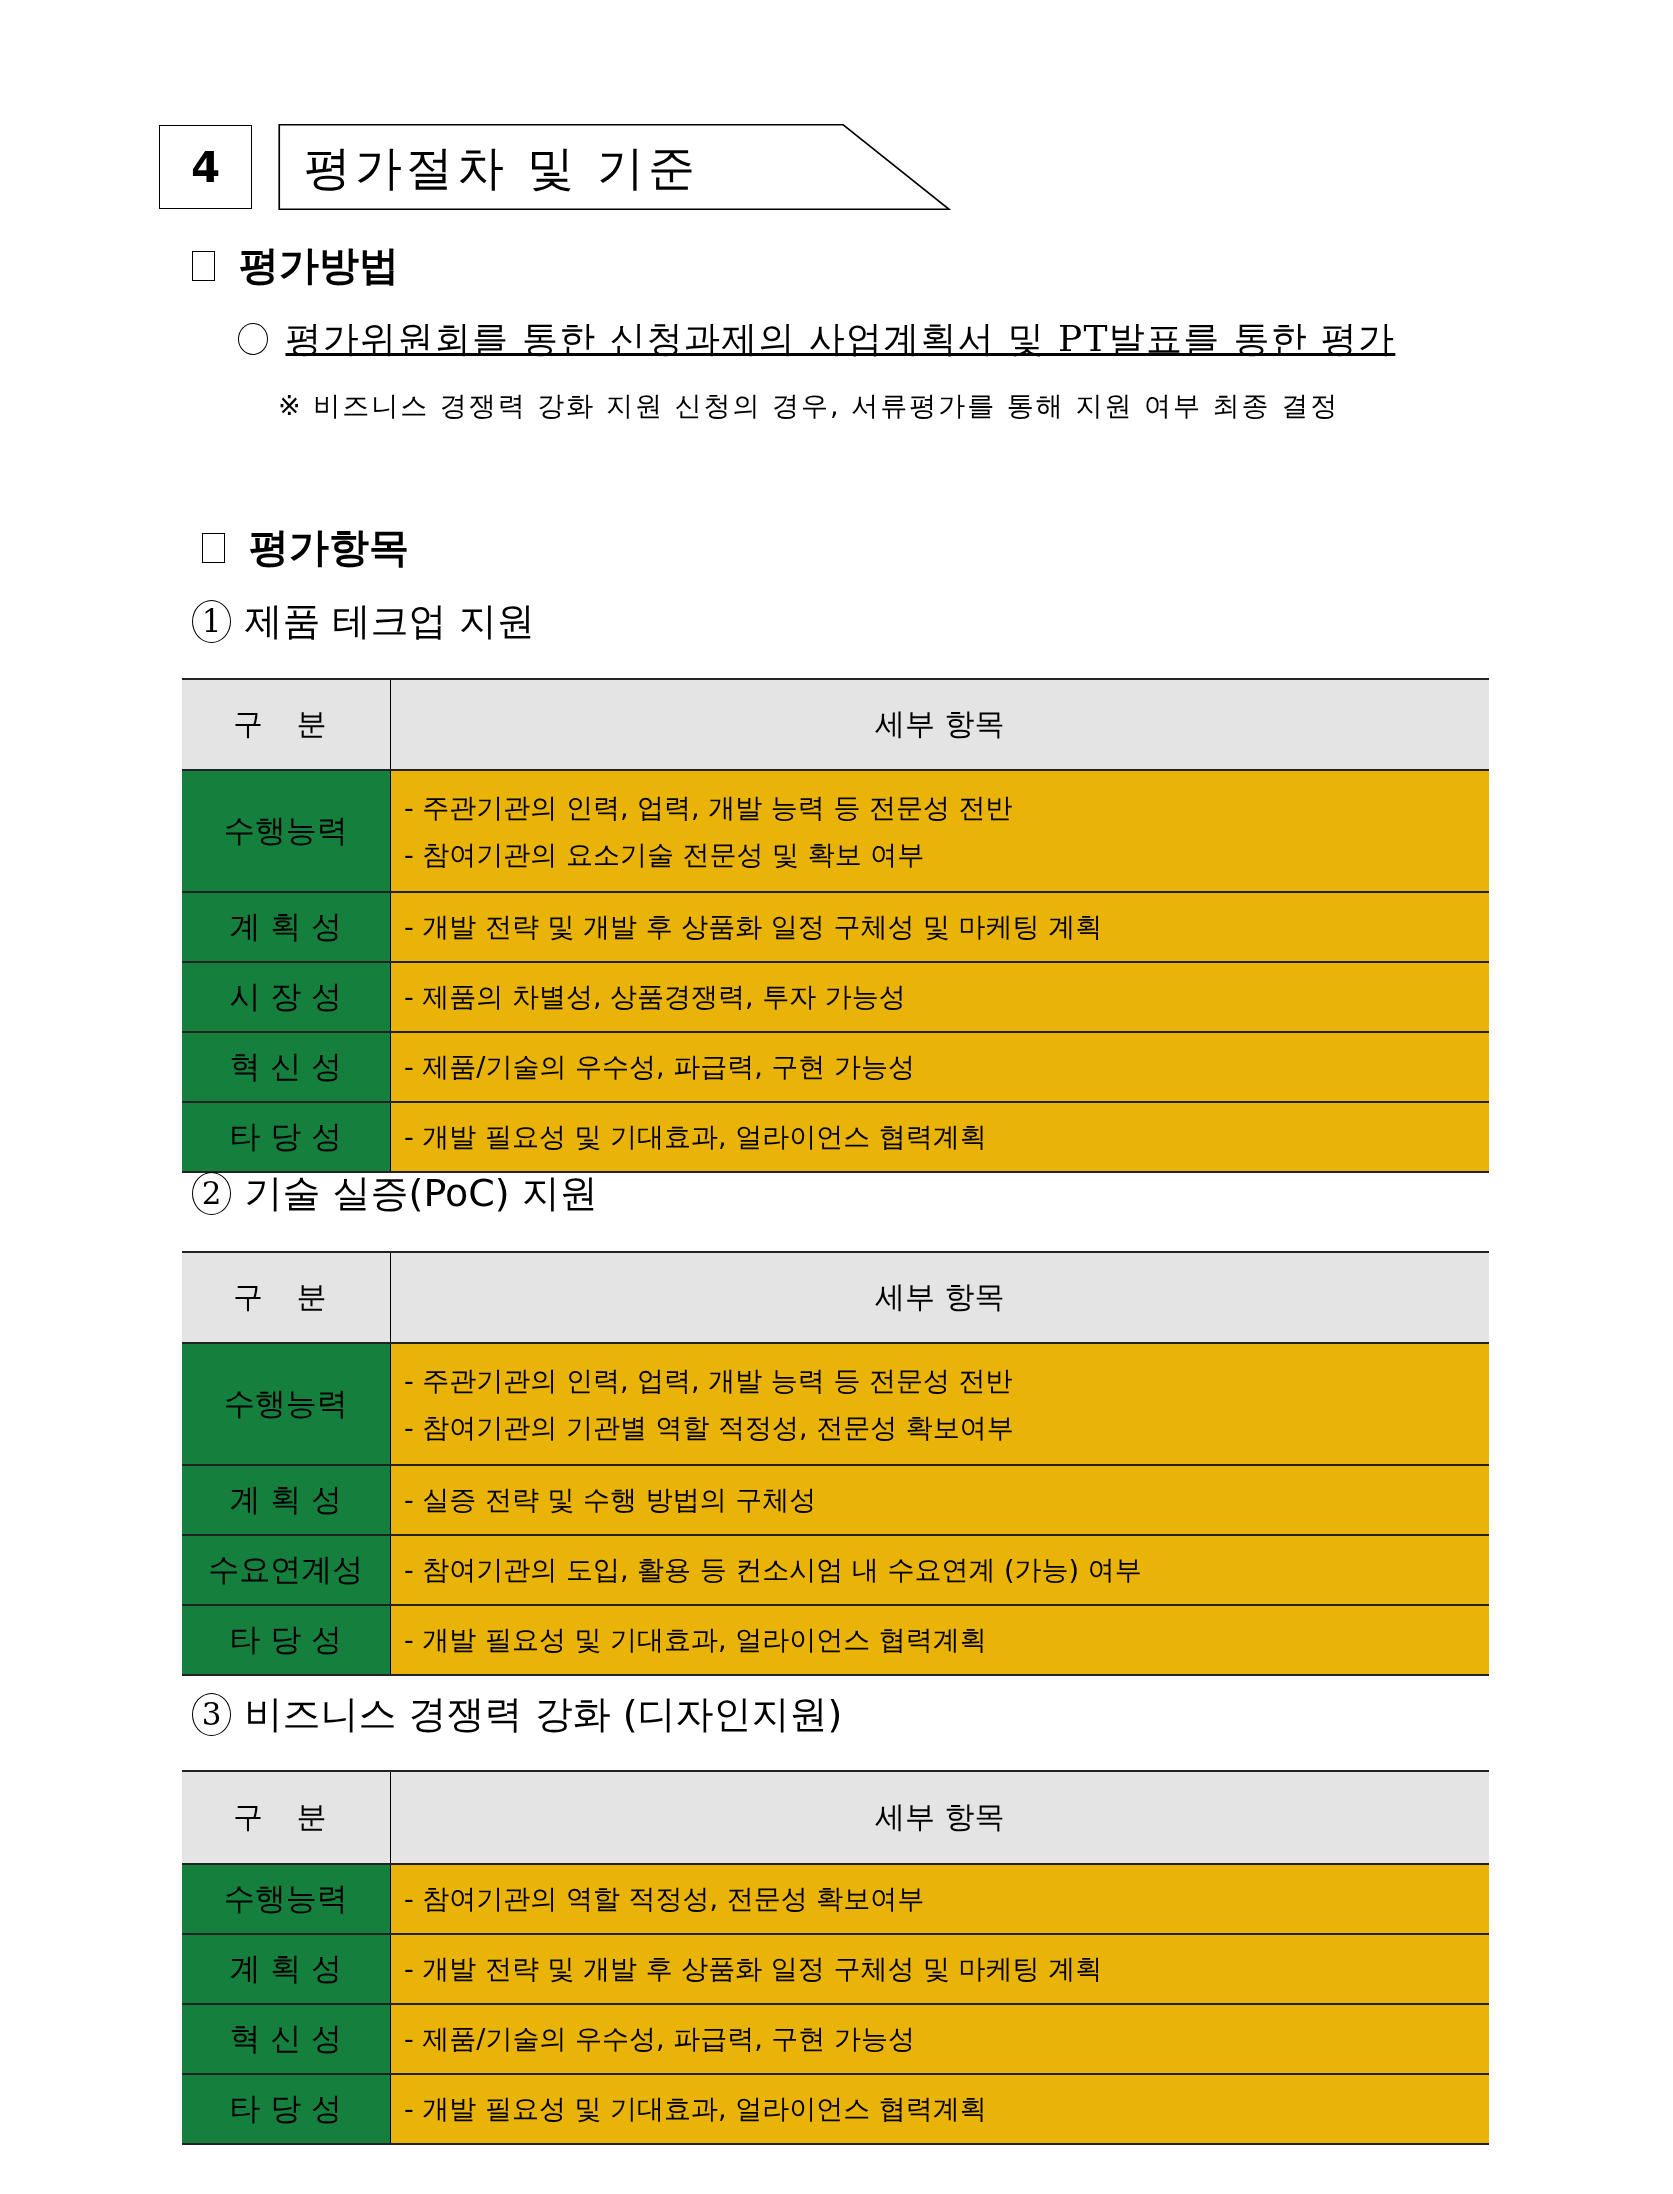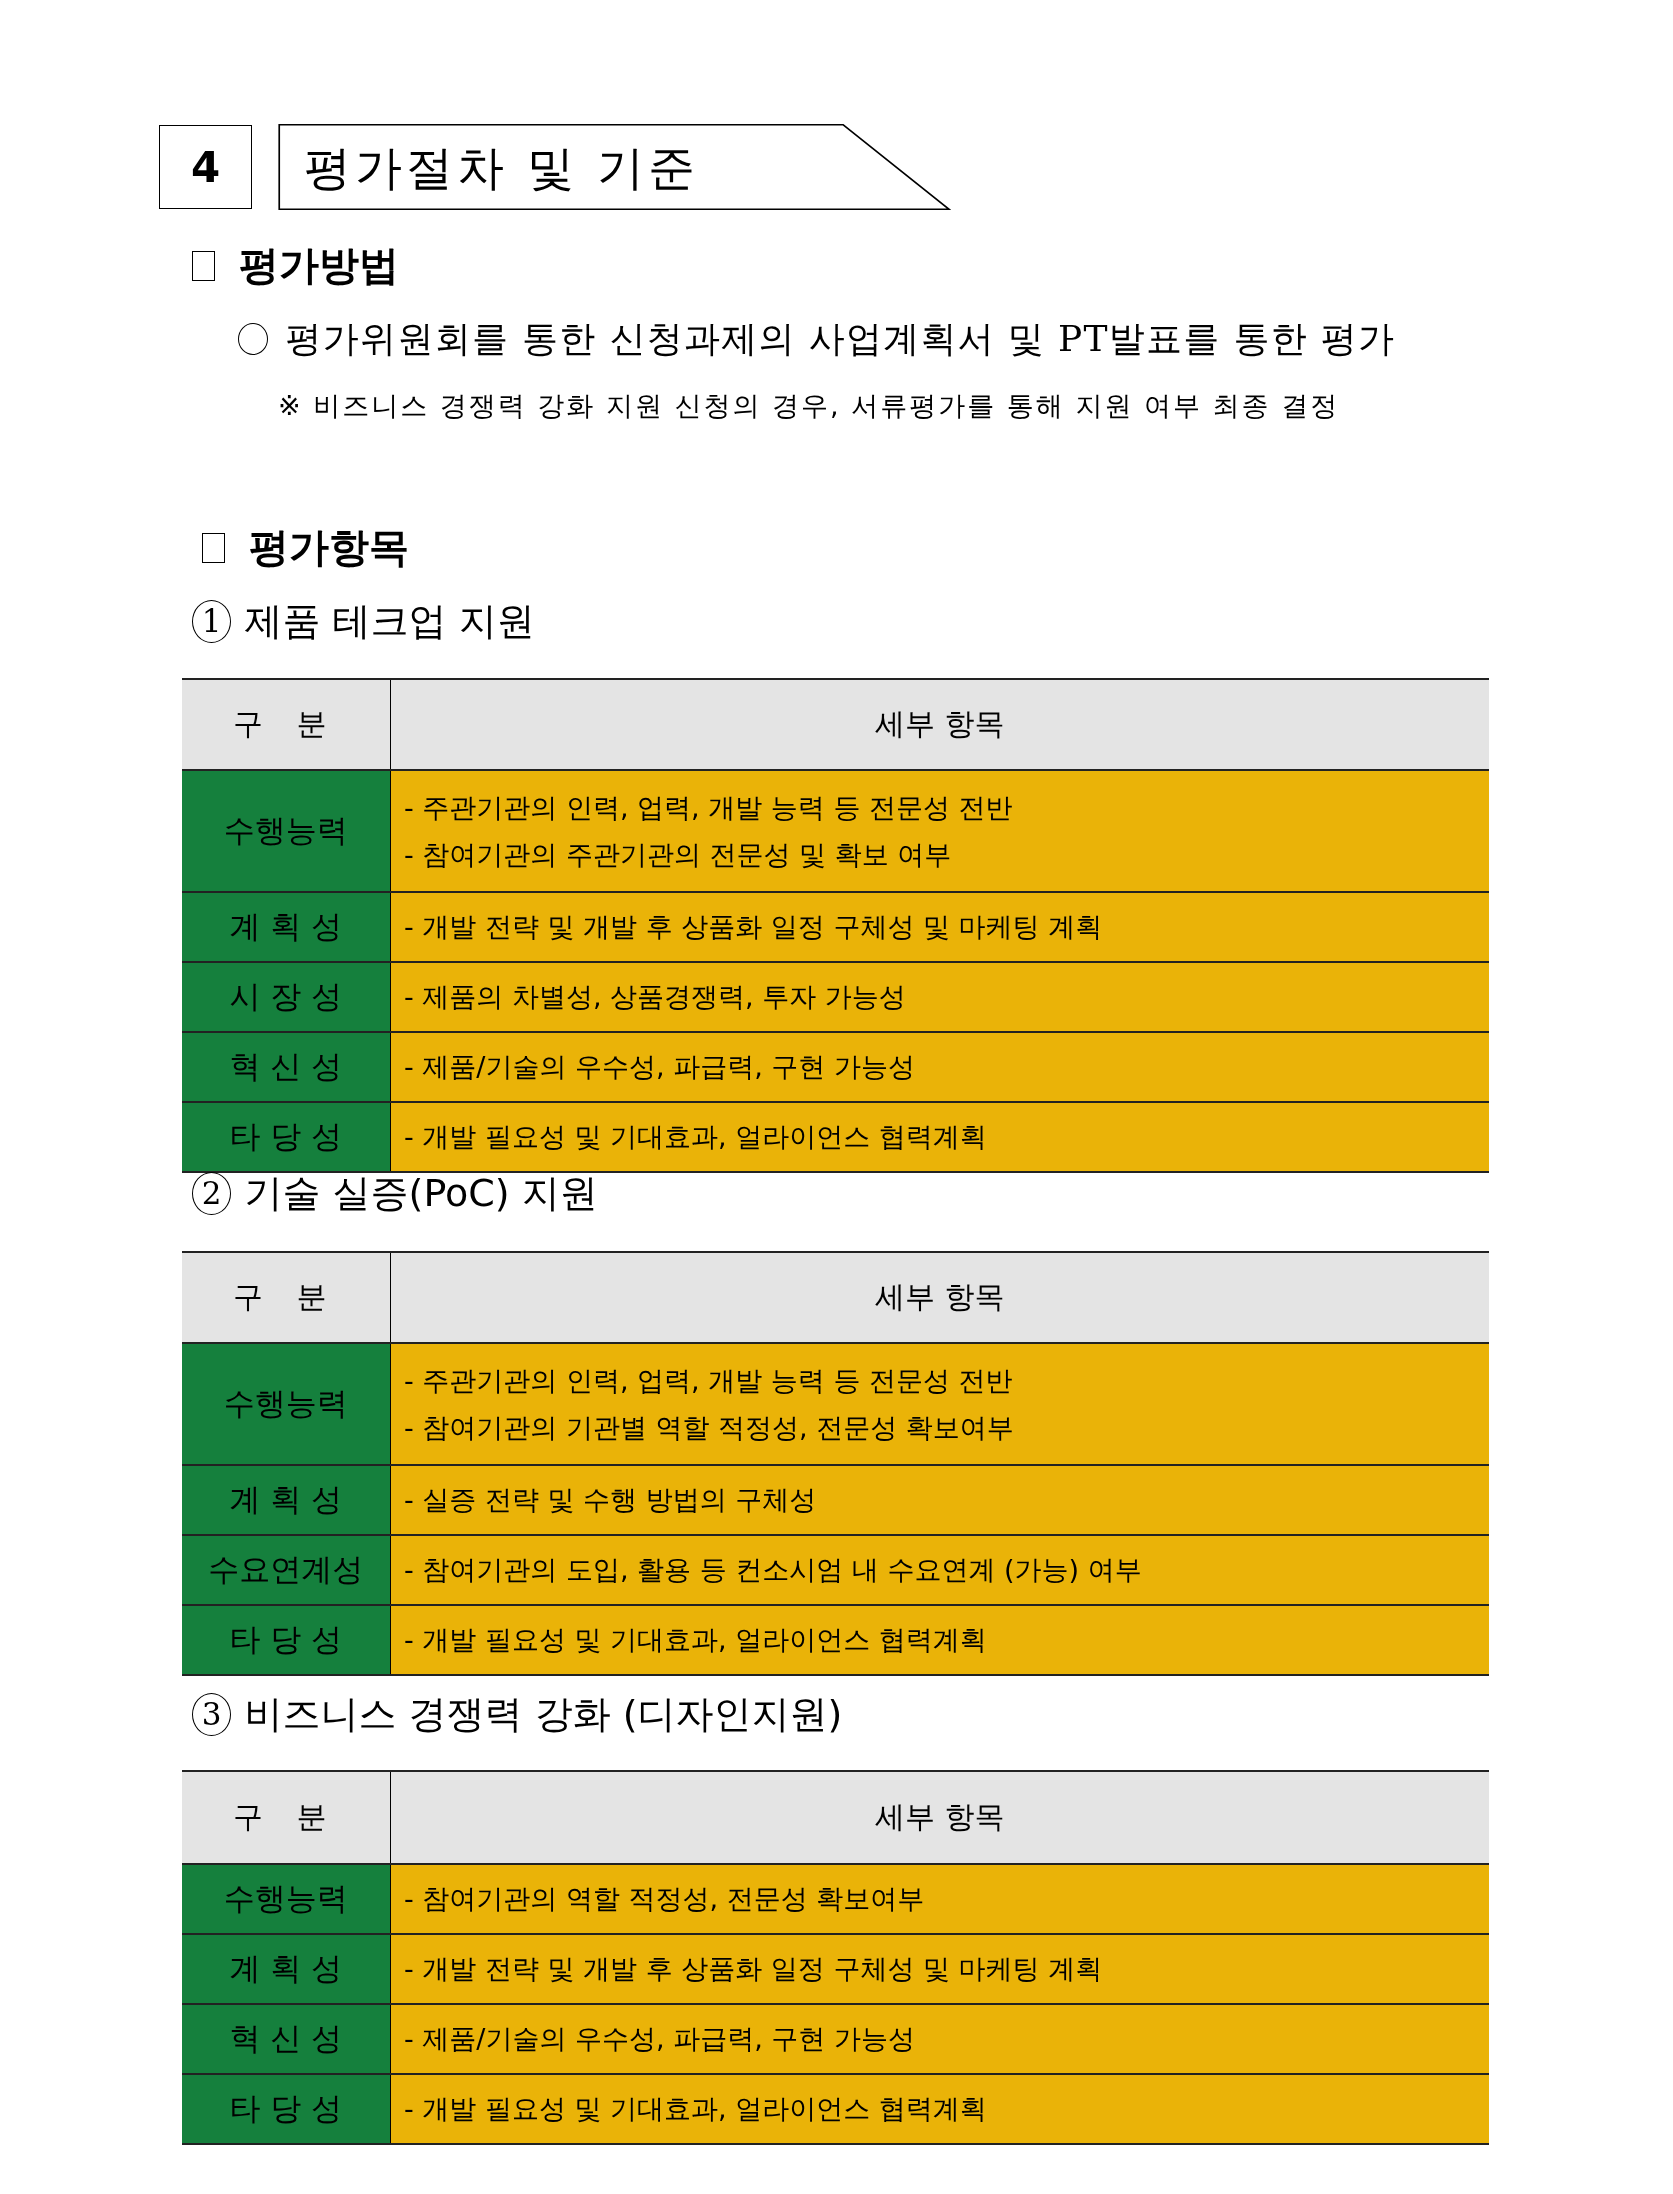--- a/index.html
+++ b/index.html
@@ -80,21 +80,21 @@
 </div>
 <svg class="abs title-shape" viewBox="0 0 1000 128" width="675" height="86">
   <polygon points="1,1 840,1 998,127 1,127" fill="#fff" stroke="#000" stroke-width="2.5"></polygon>
 </svg>
 <div class="abs title-text">평가절차 및 기준</div>
 
 <div class="abs sq-heading" style="left:192px; top:238px; height:54px;">
   <span class="sq-box"></span>
   <span>평가방법</span>
 </div>
-<div class="abs circle-item" style="left:238px; top:312px; height:54px;">
+<div class="abs circle-item" style="left:238px; top:312px; height:54px;text-decoration:underline;">
   <span class="circle-bullet"></span>
   <span>평가위원회를 통한 신청과제의 사업계획서 및 PT발표를 통한 평가</span>
 </div>
 <div class="abs note" style="left:278px; top:386px; height:40px; line-height:40px;">※ 비즈니스 경쟁력 강화 지원 신청의 경우, 서류평가를 통해 지원 여부 최종 결정</div>
 
 <div class="abs sq-heading" style="left:202px; top:520px; height:54px;">
   <span class="sq-box"></span>
   <span>평가항목</span>
 </div>
 
@@ -110,21 +110,21 @@
     </colgroup>
   <tbody>
       <tr>
     <th class="h1c spaced">구 분</th>
     <th>세부 항목</th>
   </tr>
   <tr style="height:88px;">
     <td class="cat">수행능력</td>
     <td class="det">
       <span class="det-line">- 주관기관의 인력, 업력, 개발 능력 등 전문성 전반</span>
-      <span class="det-line">- 참여기관의 주관기관의 전문성 및 확보 여부</span>
+      <span class="det-line">- 참여기관의 요소기술 전문성 및 확보 여부</span>
     </td>
   </tr>
   <tr style="height:57px;">
     <td class="cat">계 획 성</td>
     <td class="det">- 개발 전략 및 개발 후 상품화 일정 구체성 및 마케팅 계획</td>
   </tr>
   <tr style="height:57px;">
     <td class="cat">시 장 성</td>
     <td class="det">- 제품의 차별성, 상품경쟁력, 투자 가능성</td>
   </tr>

